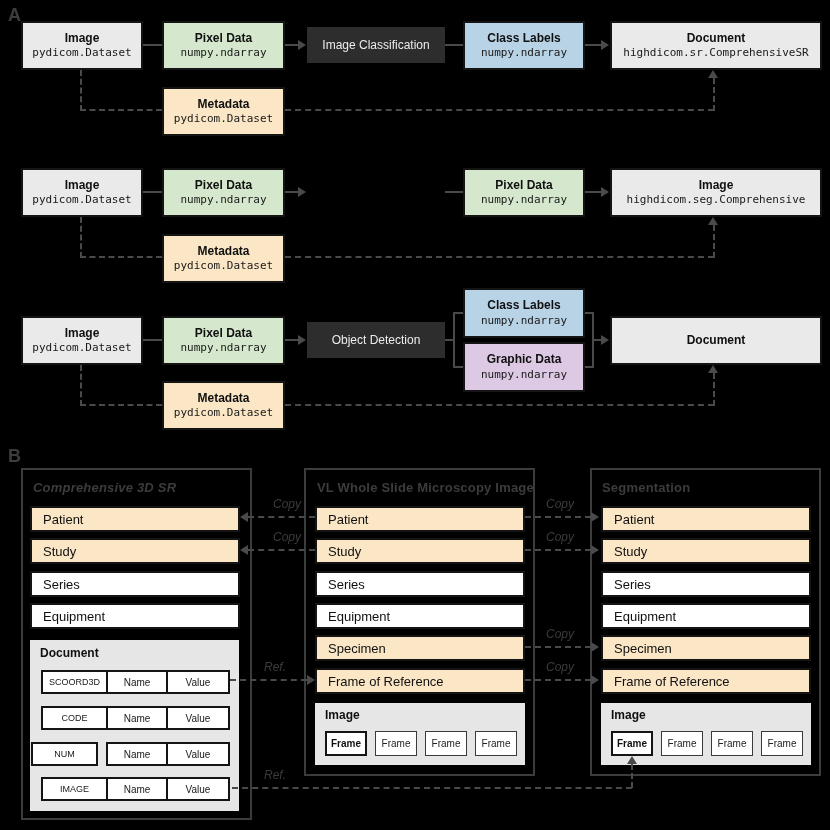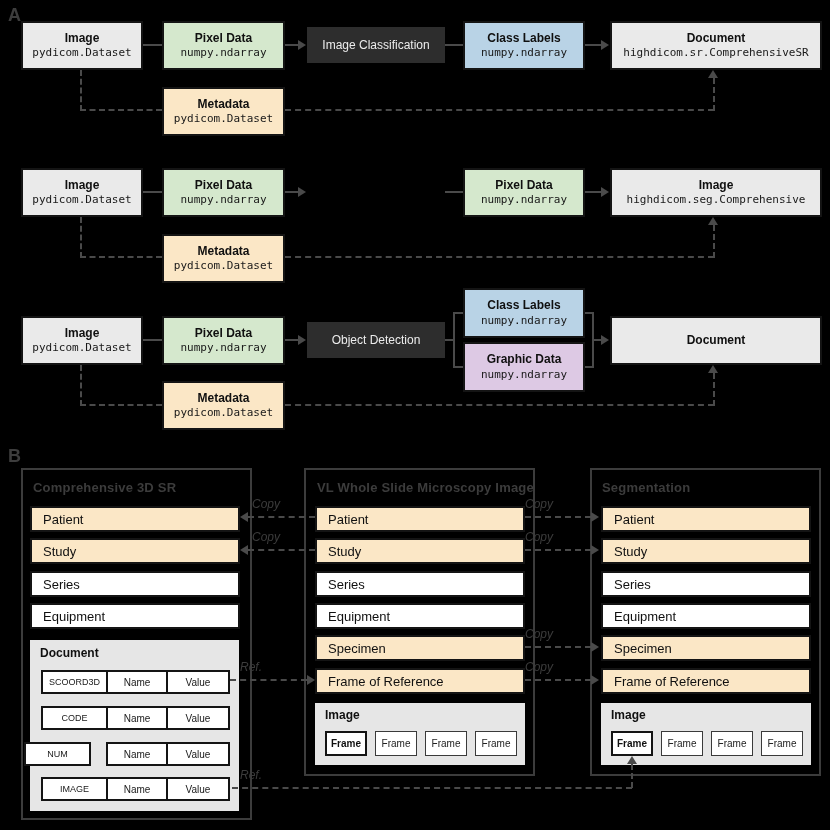--- a/index.html
+++ b/index.html
@@ -34,21 +34,21 @@
   .brow{position:absolute;box-sizing:border-box;border:2px solid #141414;width:210px;height:26px;
         display:flex;align-items:center;padding-left:11px;font-size:13px;color:#101010;}
   .section{position:absolute;background:#e6e6e6;}
   .section-title{position:absolute;font-weight:bold;font-size:12px;color:#101010;}
   .dcell{position:absolute;box-sizing:border-box;border:2px solid #141414;height:24px;background:#fff;
          display:flex;align-items:center;justify-content:center;font-size:10px;color:#181818;}
   .dtype{font-weight:normal;font-size:9px;}
   .frame{position:absolute;box-sizing:border-box;border:1px solid #3a3a3a;background:#fff;width:42px;
          height:25px;display:flex;align-items:center;justify-content:center;font-size:10px;color:#222;}
   .frame.first{border:2px solid #141414;font-weight:bold;color:#101010;}
-  .elabel{position:absolute;font-style:italic;font-size:12px;color:#3c3c3c;width:70px;}
+  .elabel{position:absolute;font-style:italic;font-size:12px;color:#3c3c3c;width:70px;text-align:center;}
 </style>
 </head>
 <body>
 
 <div id="canvas">
 
   <div class="panel-label" style="left:8px;top:5px;">A</div>
 
   <div class="box f-gray" style="left:21px;top:21px;width:122px;height:49px;">
     <span class="t">Image</span>
@@ -154,37 +154,37 @@
   </div>
   <div class="vdash" style="left:80px;top:365px;height:41px;"></div>
   <div class="hdash" style="left:80px;top:404px;width:82px;"></div>
   <div class="hdash" style="left:285px;top:404px;width:429px;"></div>
   <div class="vdash" style="left:713px;top:373px;height:33px;"></div>
   <div class="arr-u" style="left:708px;top:365px;"></div>
 
   <div class="panel-label" style="left:8px;top:446px;">B</div>
 
   <div class="col" style="left:21px;top:468px;width:231px;height:352px;"></div>
-  <div class="col-title" style="left:33px;top:480px;">Comprehensive 3D SR</div>
+  <div class="col-title" style="left:33px;top:480px;font-style:italic;">Comprehensive 3D SR</div>
   <div class="brow f-beige" style="left:30px;top:506px;">Patient</div>
   <div class="brow f-beige" style="left:30px;top:538px;">Study</div>
   <div class="brow f-white" style="left:30px;top:571px;">Series</div>
   <div class="brow f-white" style="left:30px;top:603px;">Equipment</div>
   <div class="section" style="left:30px;top:640px;width:209px;height:171px;"></div>
   <div class="section-title" style="left:40px;top:646px;">Document</div>
 
   <div class="dcell dtype f-purple" style="left:41px;top:670px;width:67px;">SCOORD3D</div>
   <div class="dcell" style="left:106px;top:670px;width:62px;">Name</div>
   <div class="dcell" style="left:166px;top:670px;width:64px;">Value</div>
 
   <div class="dcell dtype f-blue" style="left:41px;top:706px;width:67px;">CODE</div>
   <div class="dcell" style="left:106px;top:706px;width:62px;">Name</div>
   <div class="dcell" style="left:166px;top:706px;width:64px;">Value</div>
 
-  <div class="dcell dtype f-red" style="left:24px;top:742px;width:67px;">NUM</div>
+  <div class="dcell dtype f-red" style="left:31px;top:742px;width:67px;">NUM</div>
   <div class="dcell" style="left:106px;top:742px;width:62px;">Name</div>
   <div class="dcell" style="left:166px;top:742px;width:64px;">Value</div>
 
   <div class="dcell dtype f-imggreen" style="left:41px;top:777px;width:67px;">IMAGE</div>
   <div class="dcell" style="left:106px;top:777px;width:62px;">Name</div>
   <div class="dcell" style="left:166px;top:777px;width:64px;">Value</div>
 
   <div class="col" style="left:304px;top:468px;width:231px;height:308px;"></div>
   <div class="col-title" style="left:317px;top:480px;">VL Whole Slide Microscopy Image</div>
   <div class="brow f-beige" style="left:315px;top:506px;">Patient</div>

